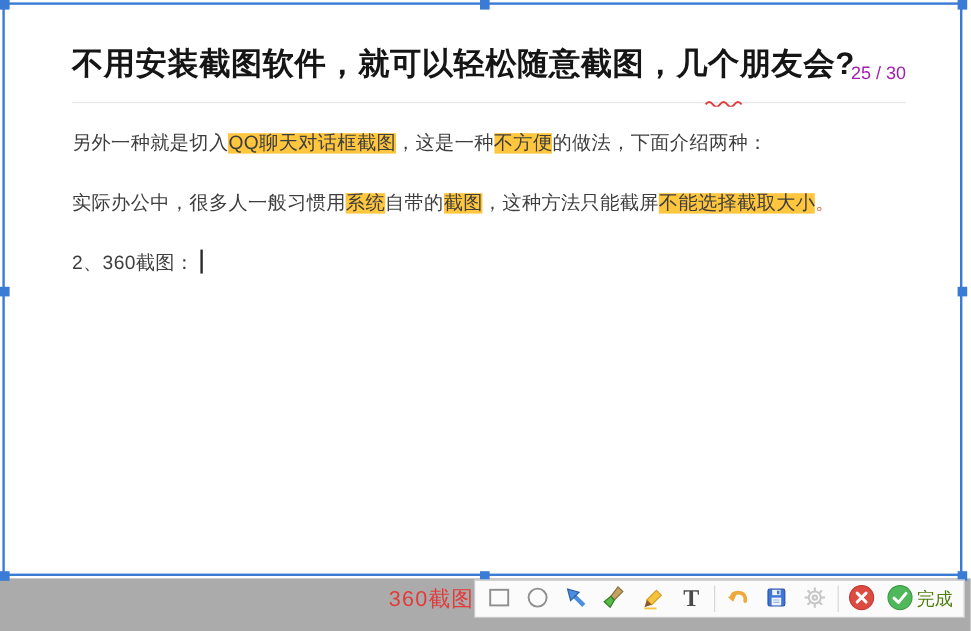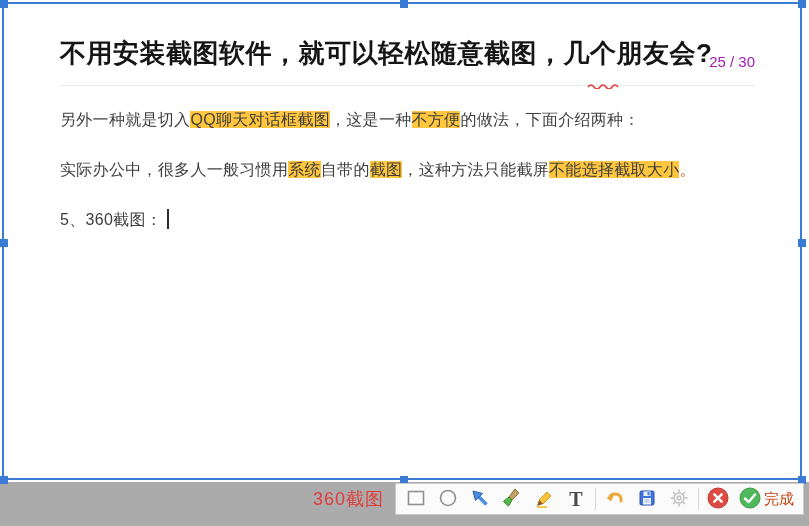--- a/index.html
+++ b/index.html
@@ -22,45 +22,45 @@
 
   
   .sel-border{position:absolute;left:2px;top:2px;width:800px;height:478px;border:2px solid var(--blue,#3a7bd5);box-sizing:border-box;pointer-events:none;}
   .handle{position:absolute;width:8px;height:8px;background:var(--blue,#3a7bd5);}
   .h-tl{left:0;top:0;} .h-tc{left:400px;top:0;} .h-tr{left:798px;top:0;}
   .h-ml{left:0;top:239px;} .h-mr{left:798px;top:239px;}
   .h-bl{left:0;top:476px;} .h-bc{left:400px;top:476px;} .h-br{left:798px;top:476px;}
 
   
   .overlay-bottom{position:absolute;left:0;right:0;bottom:0;height:44px;background:var(--overlay,#ababab);}
-  .capture-bar{position:absolute;top:483px;right:5px;display:flex;align-items:center;gap:11px;}
+  .capture-bar{position:absolute;top:483px;right:5px;display:flex;align-items:center;}
   .capture-label{font-size:18px;color:var(--labelred,#e23b3b);letter-spacing:1px;}
   .toolbar{display:flex;align-items:center;gap:6px;background:#fbfbfb;border:1px solid #c9c9c9;height:32px;padding:0 7px;box-sizing:border-box;}
   .tbtn{width:26px;height:26px;display:flex;align-items:center;justify-content:center;cursor:pointer;background:transparent;border:none;padding:0;}
   .tsep{width:1px;height:22px;background:#d8d8d8;}
   .t-glyph{font-family:"Liberation Serif","DejaVu Serif",serif;font-weight:bold;font-size:20px;color:#4a4a4a;line-height:1;}
   .done-btn{display:flex;align-items:center;gap:3px;width:auto;padding:0 2px;}
-  .done-label{font-size:15px;color:#c2410c;}
+  .done-label{font-size:15px;color:#4d7c0f;}
 </style>
 </head>
 <body>
 
 <div class="screen">
 
   <div class="page">
     <div class="page-inner">
       <div class="doc-header">
         <h1 class="doc-title">不用安装截图软件，就可以轻松随意截图，几个朋友会?</h1>
         <span class="page-num">25 / 30</span>
       </div>
       <div class="divider"></div>
       <div class="paragraphs" id="paragraphs">
           <div class="para"><span>另外一种就是切入</span><span class="hl">QQ聊天对话框截图</span><span>，这是一种</span><span class="hl">不方便</span><span>的做法，下面介绍两种：</span></div>
           <div class="para"><span>实际办公中，很多人一般习惯用</span><span class="hl">系统</span><span>自带的</span><span class="hl">截图</span><span>，这种方法只能截屏</span><span class="hl">不能选择截取大小</span><span class="red">。</span></div>
-          <div class="para"><span>5、360截图：</span><span class="text-cursor"></span></div>
+          <div class="para"><span>2、360截图：</span><span class="text-cursor"></span></div>
         </div>
     </div>
     <svg class="squiggle" viewBox="0 0 34 6">
       <path d="M1 4 Q 4 0, 7 4 T 13 4 T 19 4 T 25 4 T 31 4" fill="none" stroke="#e23b3b" stroke-width="1.5"></path>
     </svg>
   </div>
 
   <div class="overlay-bottom"></div>
 
   <div class="sel-border"></div>

